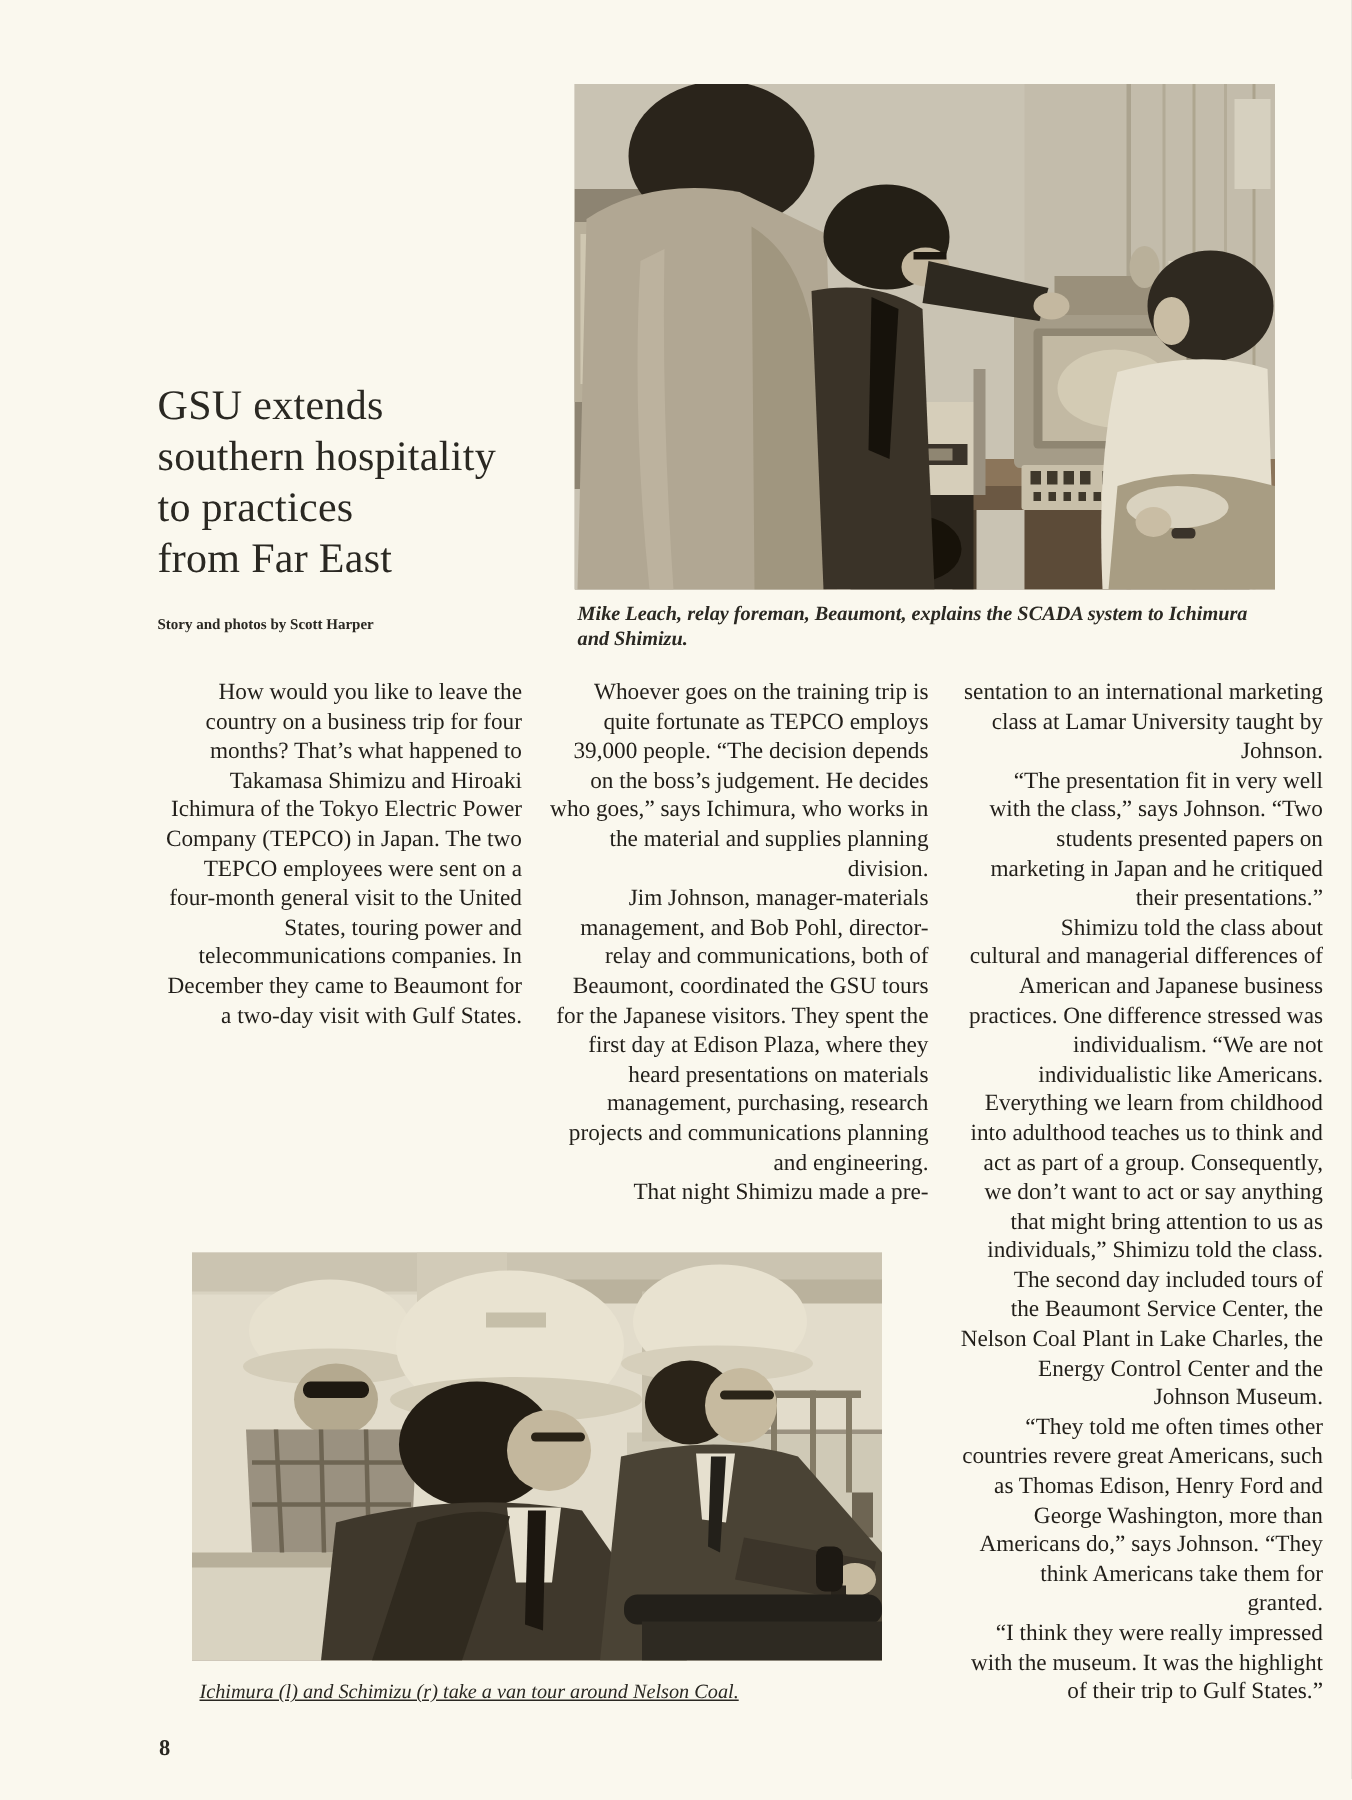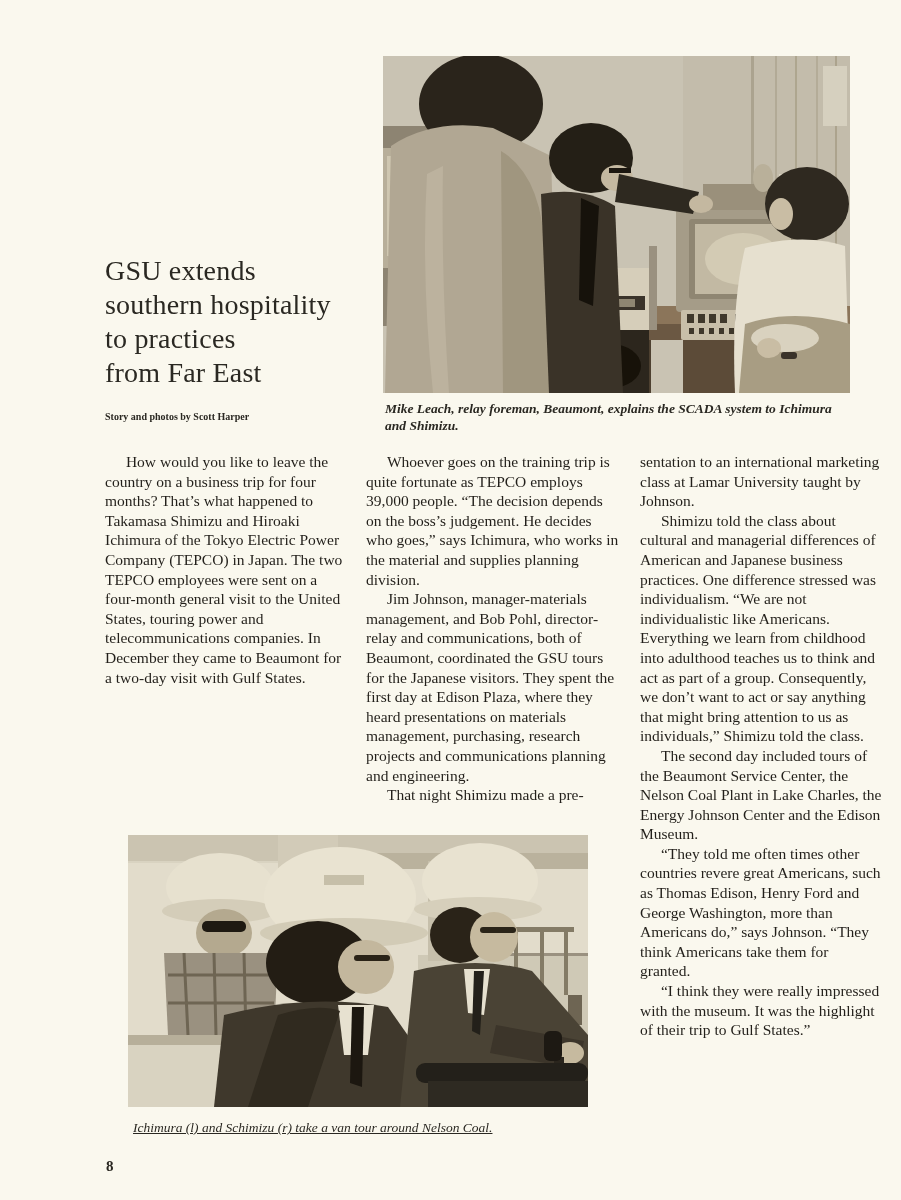--- a/index.html
+++ b/index.html
@@ -31,21 +31,21 @@
   .photo-bottom{left:128px;top:835px;width:460px;height:272px;}
   .caption{
     position:absolute;
     font-size:13.5px;font-style:italic;line-height:16.5px;color:#2a2822;
   }
   .caption-top{left:385px;top:401px;width:468px;font-weight:bold;}
   .caption-bottom{left:133px;top:1120px;width:460px;text-decoration:underline;}
   .col{
     position:absolute;top:452px;
     font-size:15.5px;line-height:19.6px;color:#221f1a;
-    text-align:left;
+    text-align:right;
   }
   .col-1{left:105px;width:243px;}
   .col-2{left:366px;width:253px;}
   .col-3{left:640px;width:242px;font-family:Liberation Serif, serif;}
   .col p{margin:0;}
   .col p.indent{text-indent:1.35em;}
   .page-number{
     position:absolute;left:106px;top:1158px;
     font-size:15px;font-weight:bold;color:#2a2822;
   }
@@ -170,22 +170,23 @@
   </div>
 
   <div class="col col-2">
     <p class="indent">Whoever goes on the training trip is quite fortunate as TEPCO employs 39,000 people. “The decision depends on the boss’s judgement. He decides who goes,” says Ichimura, who works in the material and supplies planning division.</p>
     <p class="indent">Jim Johnson, manager-materials management, and Bob Pohl, director-relay and communications, both of Beaumont, coordinated the GSU tours for the Japanese visitors. They spent the first day at Edison Plaza, where they heard presentations on materials management, purchasing, research projects and communications planning and engineering.</p>
     <p class="indent">That night Shimizu made a pre-</p>
   </div>
 
   <div class="col col-3">
     <p>sentation to an international marketing class at Lamar University taught by Johnson.</p>
+    <p class="indent">“The presentation fit in very well with the class,” says Johnson. “Two students presented papers on marketing in Japan and he critiqued their presentations.”</p>
     <p class="indent">Shimizu told the class about cultural and managerial differences of American and Japanese business practices. One difference stressed was individualism. “We are not individualistic like Americans. Everything we learn from childhood into adulthood teaches us to think and act as part of a group. Consequently, we don’t want to act or say anything that might bring attention to us as individuals,” Shimizu told the class.</p>
-    <p class="indent">The second day included tours of the Beaumont Service Center, the Nelson Coal Plant in Lake Charles, the Energy Johnson Center and the Edison Museum.</p>
+    <p class="indent">The second day included tours of the Beaumont Service Center, the Nelson Coal Plant in Lake Charles, the Energy Control Center and the Johnson Museum.</p>
     <p class="indent">“They told me often times other countries revere great Americans, such as Thomas Edison, Henry Ford and George Washington, more than Americans do,” says Johnson. “They think Americans take them for granted.</p>
     <p class="indent">“I think they were really impressed with the museum. It was the highlight of their trip to Gulf States.”</p>
   </div>
 
   <div class="photo photo-bottom">
     <svg width="460" height="272" viewBox="0 0 460 272">
 
       <rect x="0" y="0" width="460" height="272" fill="#d9d3c1"></rect>
       <g>
         <rect x="0" y="28" width="460" height="180" fill="#e2dccb"></rect>

